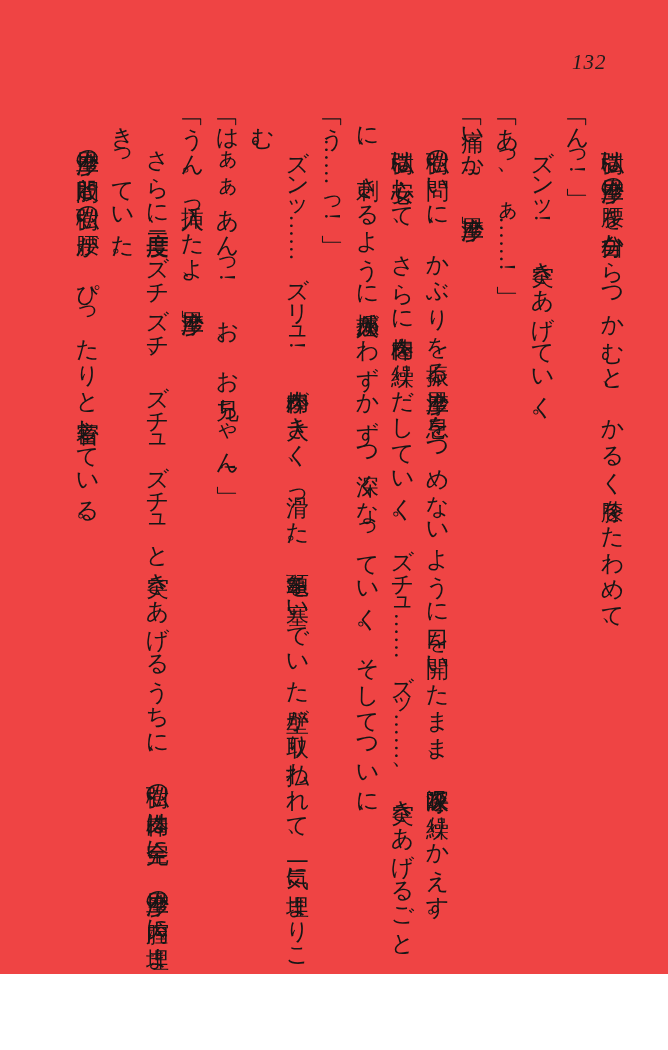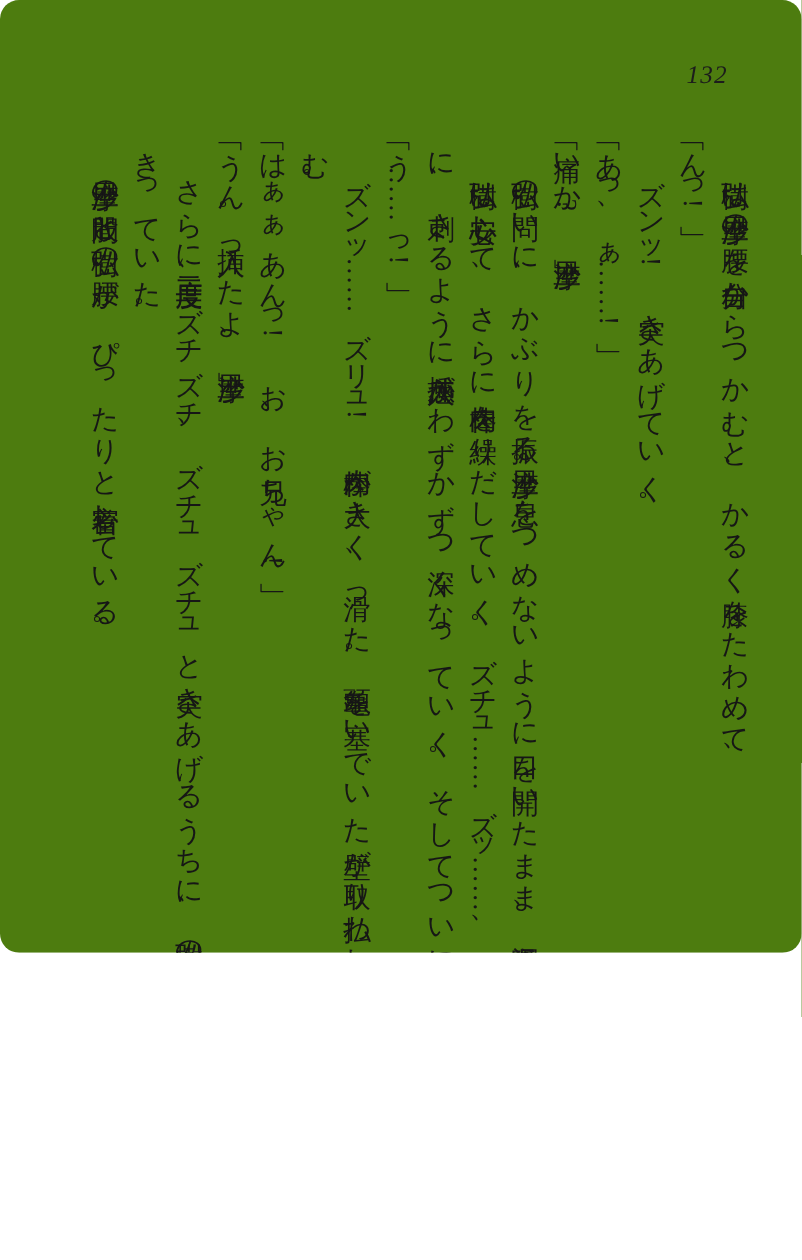--- a/index.html
+++ b/index.html
@@ -2,24 +2,23 @@
 <html lang="ja"><head>
 <meta charset="utf-8">
 <style>
   html, body {
     margin: 0;
     padding: 0;
   }
   .page {
     position: relative;
     width: 668px;
-    height: 794px;
-    background: #4d7c0f;
+    height: 974px;
+    background: #ef4444;
     overflow: hidden;
-    border-radius: 16px;
   }
   .page-number {
     position: absolute;
     top: 50px;
     left: 572px;
     font-family: "Liberation Serif", "DejaVu Serif", serif;
     font-style: italic;
     font-size: 21px;
     letter-spacing: 1px;
     color: #1c1c1c;

